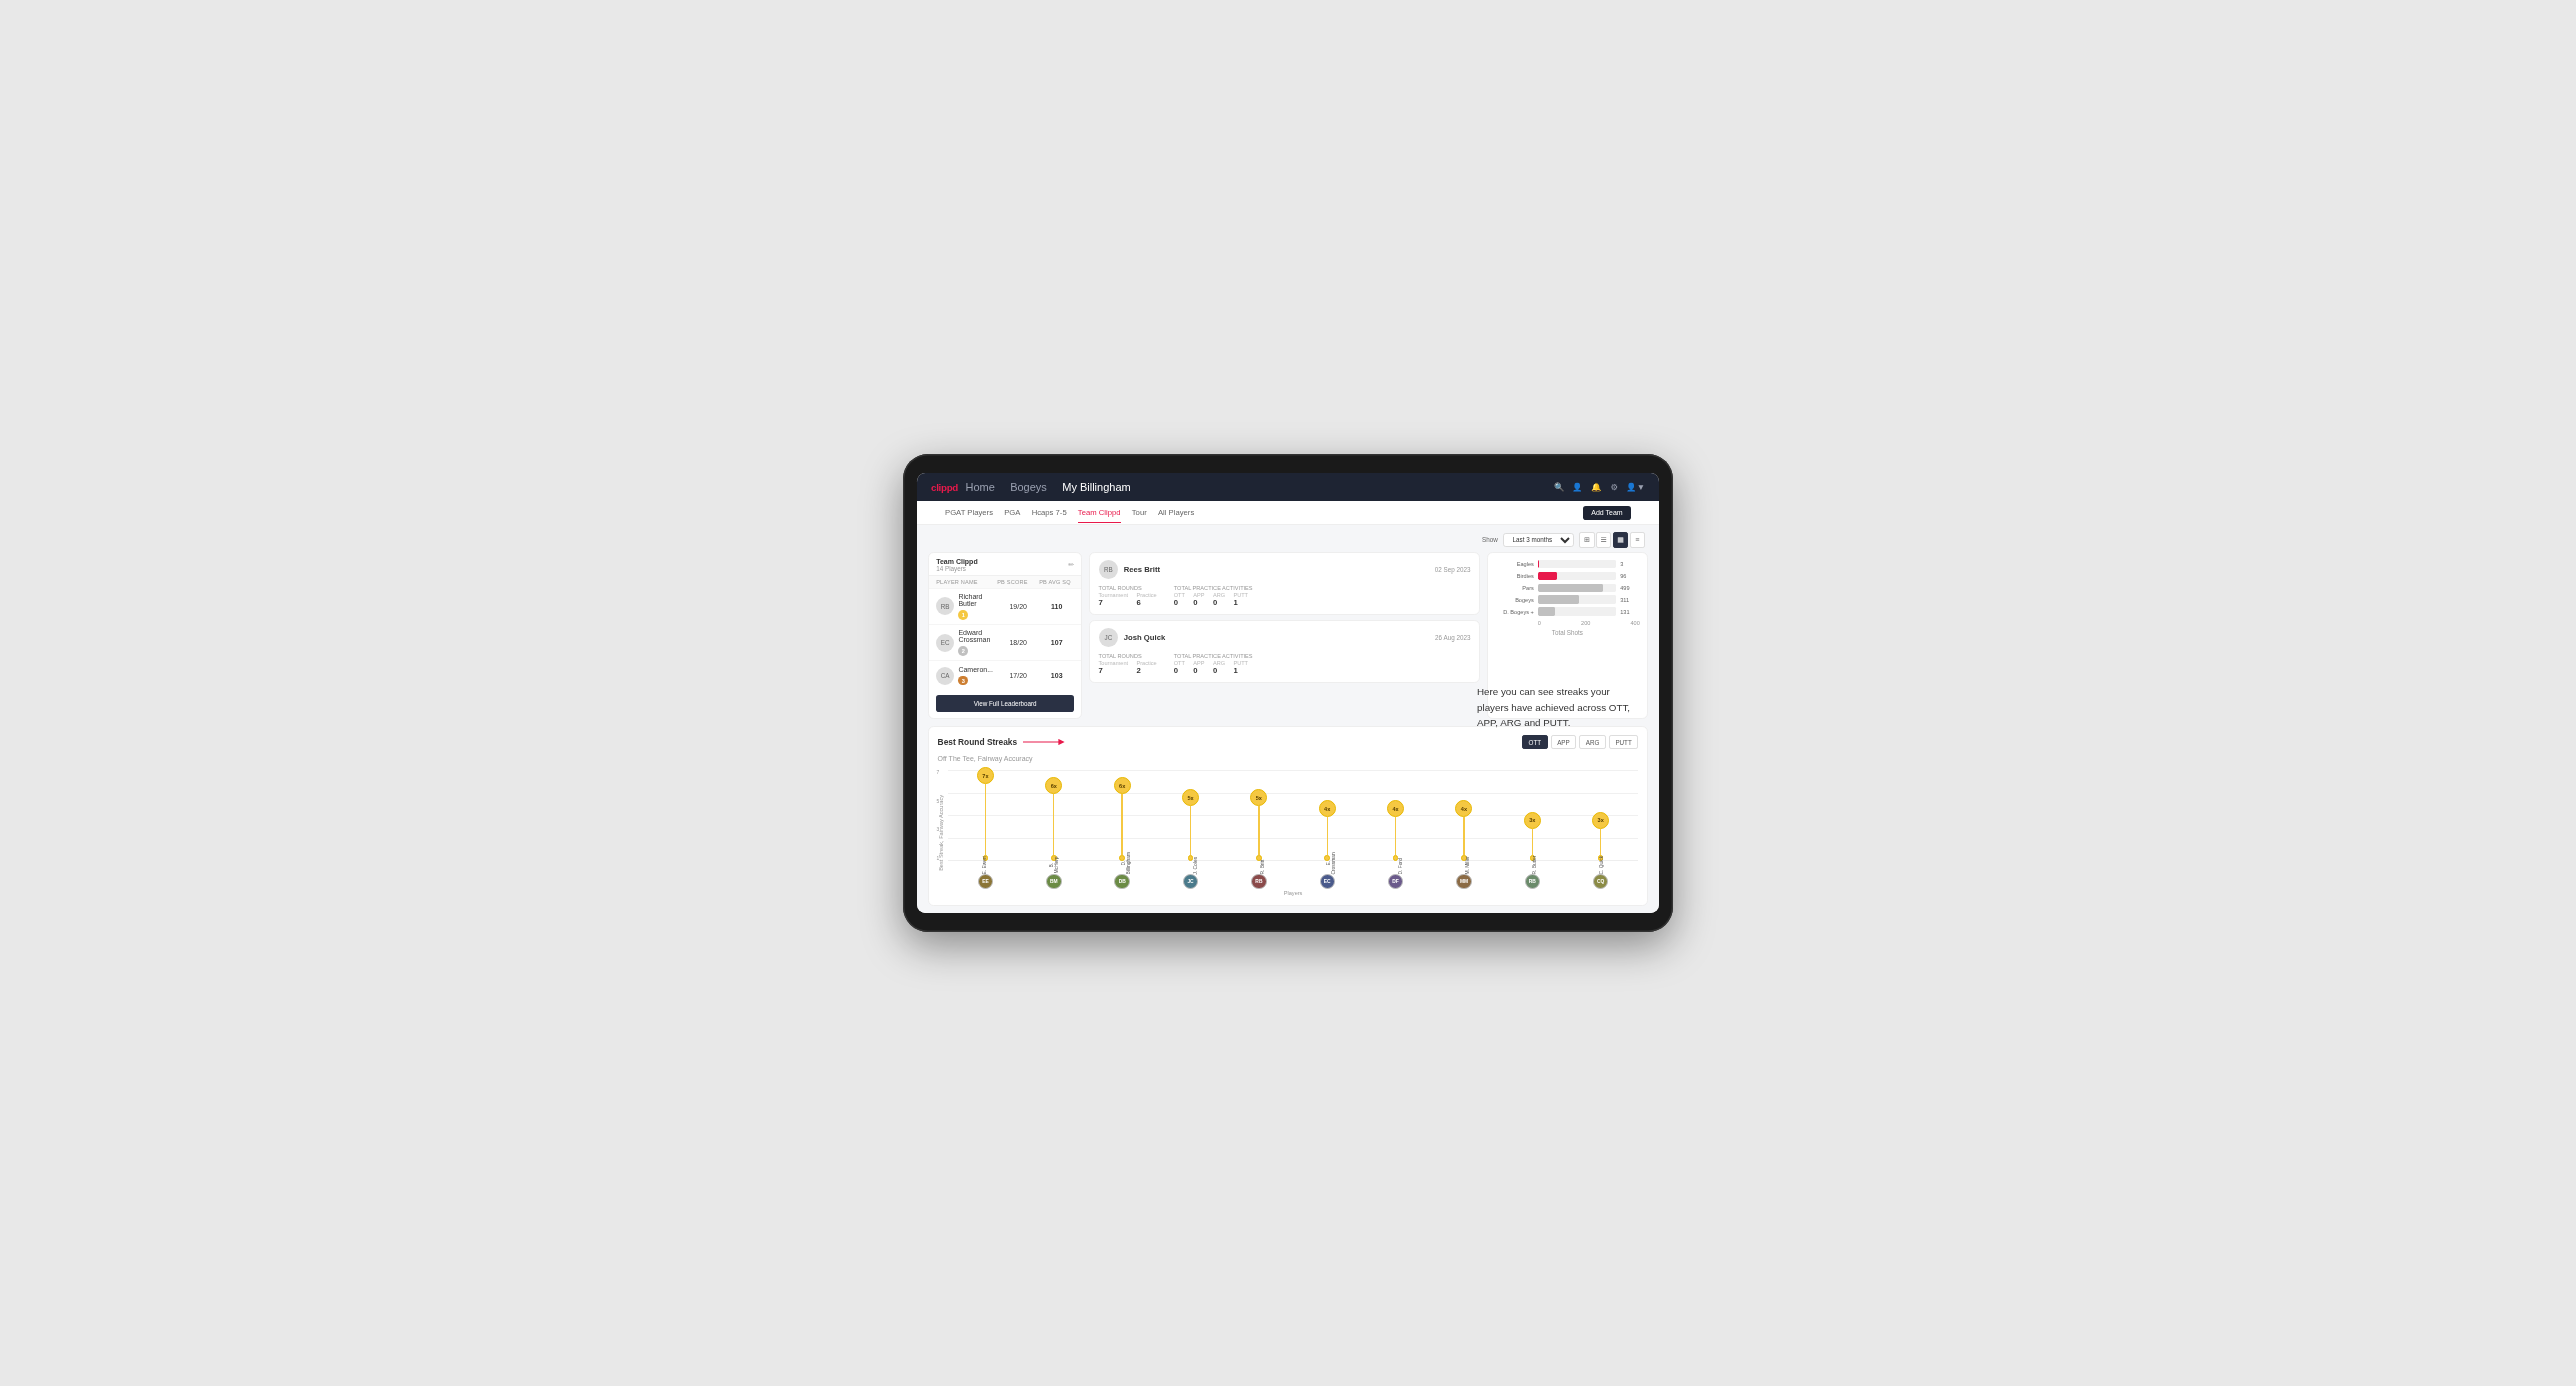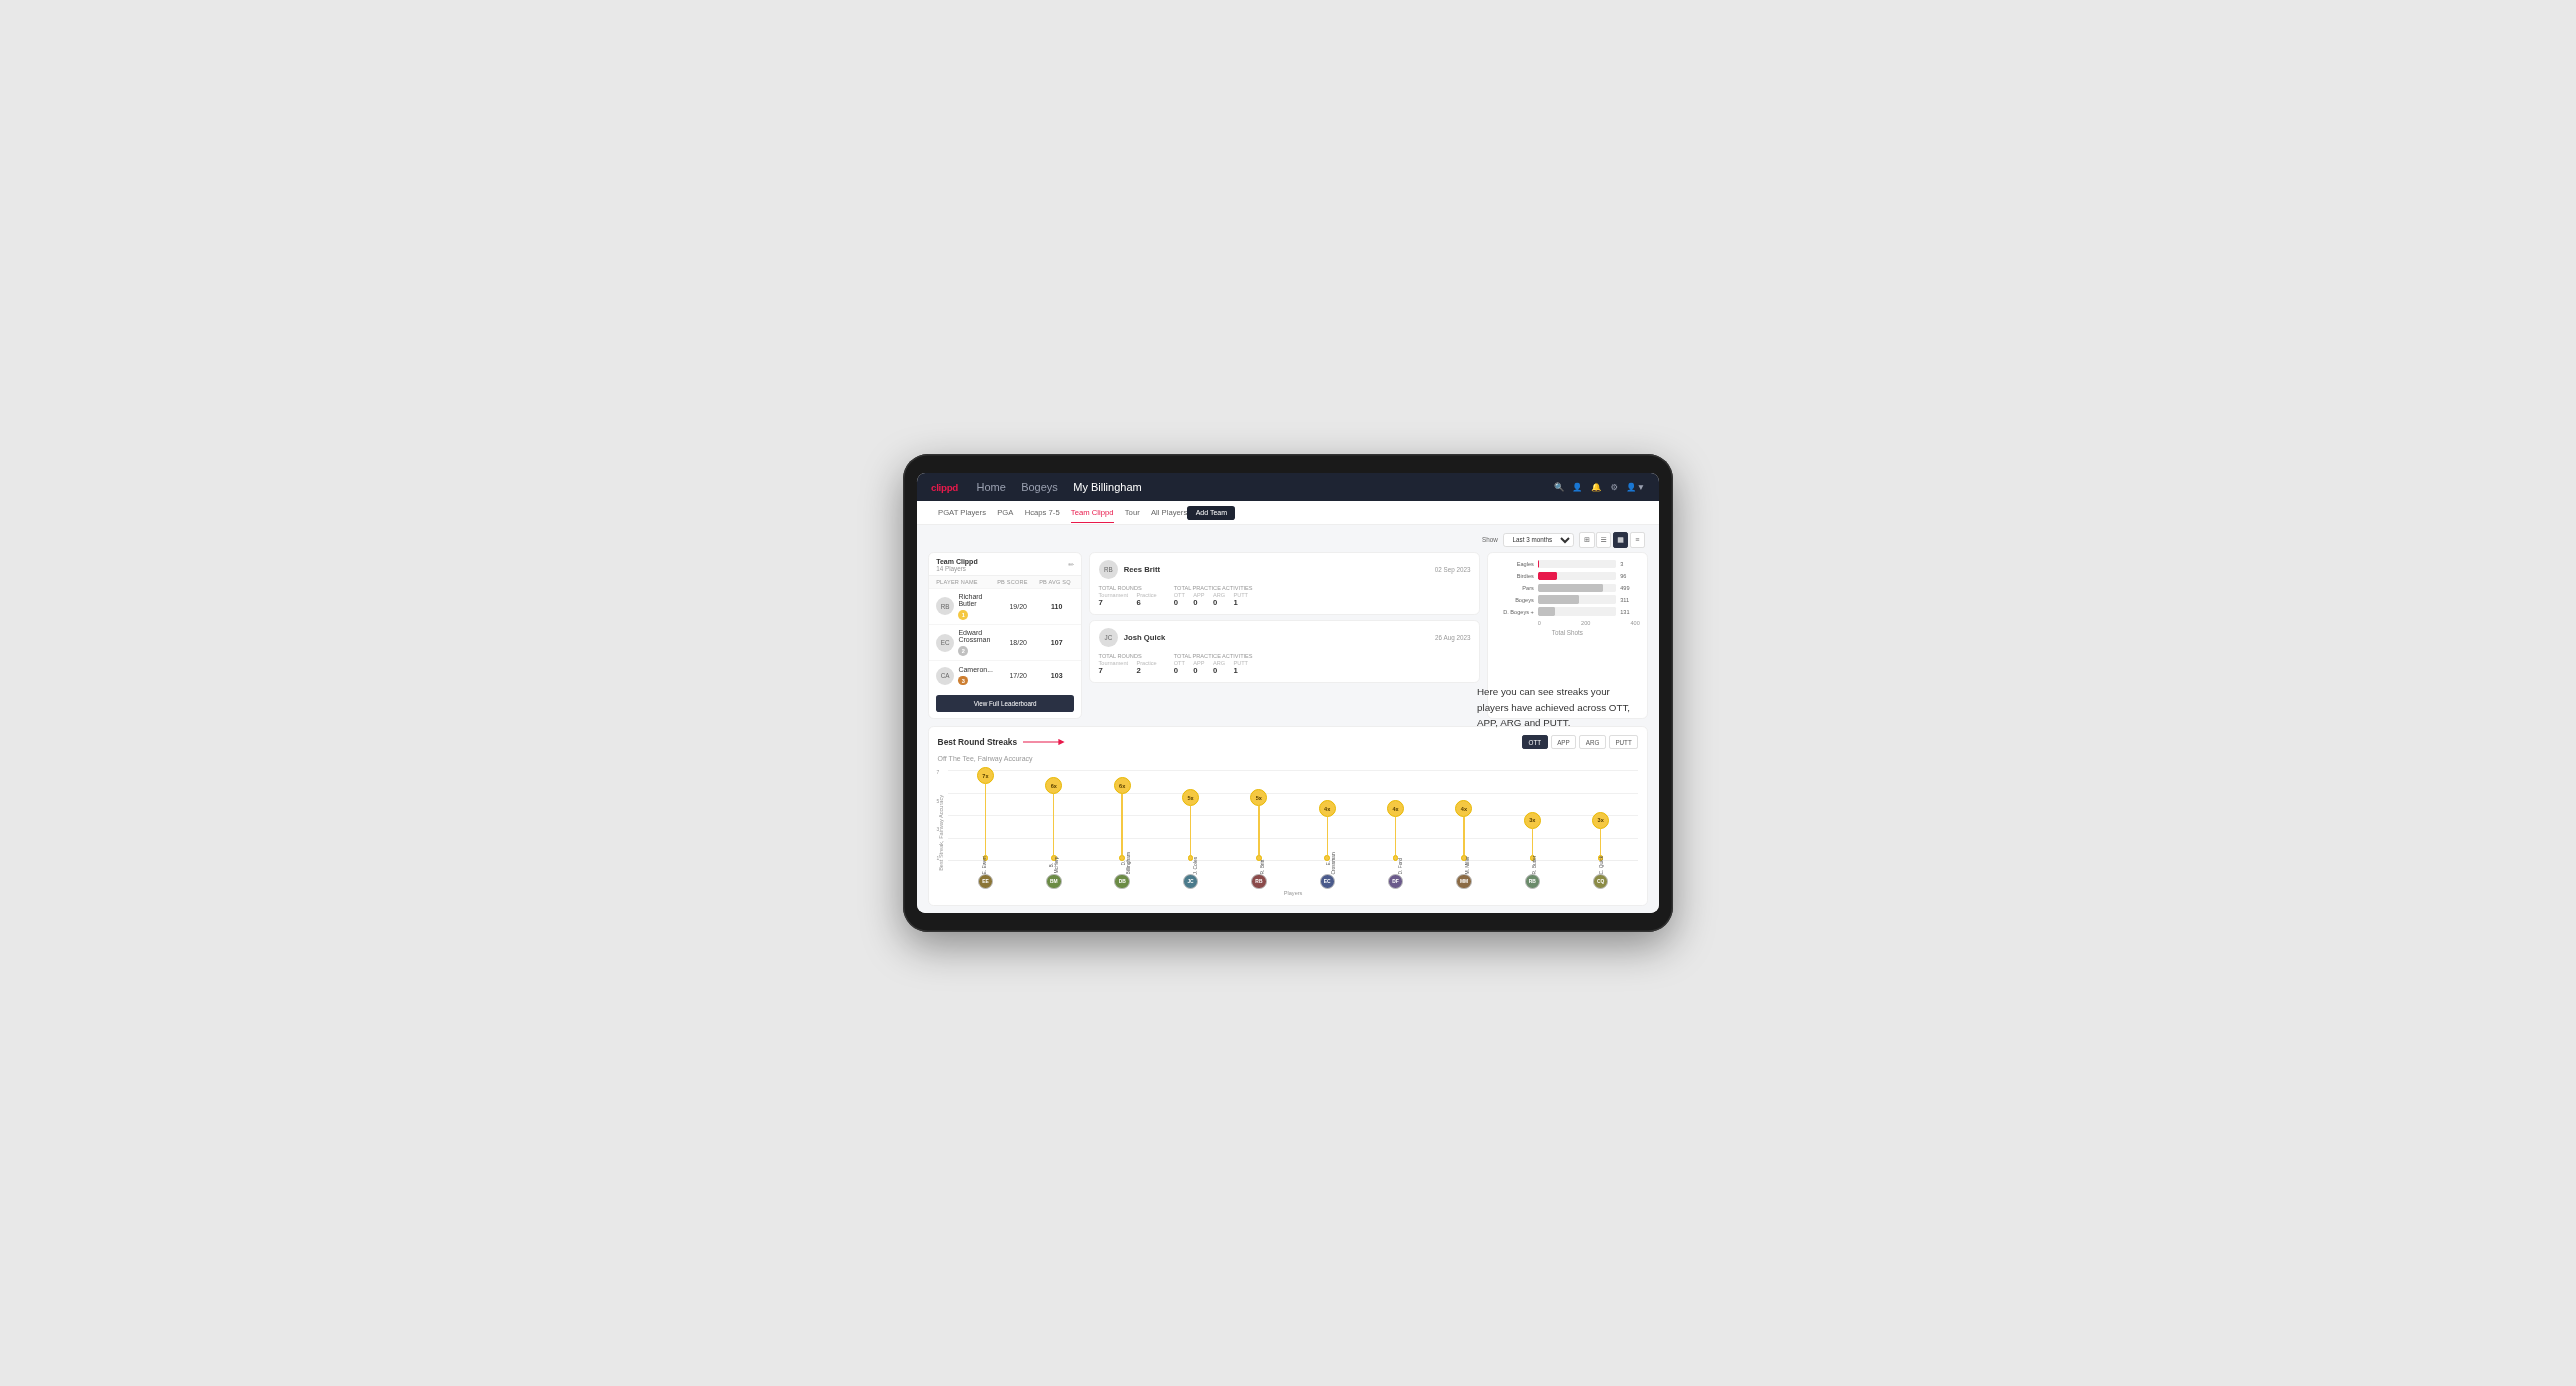--- a/index.html
+++ b/index.html
@@ -30,21 +30,21 @@
       background: #1e2433;
       display: flex;
       align-items: center;
       padding: 0 14px;
       height: 28px;
     }
     .nav-logo {
       color: #e8194b;
       font-weight: 700;
       font-size: 9.8px;
-      margin-right: 17px;
+      margin-right: 6px;
       letter-spacing: -0.3px;
     }
     .nav-links {
       display: flex;
       gap: 12.6px;
       flex: 1;
     }
     .nav-link {
       color: #9aa0b0;
       font-size: 11px;
@@ -63,23 +63,23 @@
       color: #9aa0b0;
       font-size: 8.4px;
       cursor: pointer;
     }
     
     .sub-nav {
       background: #fff;
       border-bottom: 0.7px solid #eee;
       display: flex;
       align-items: center;
-      padding: 0 21px;
+      padding: 0 28px;
       height: 24px;
-      justify-content: flex-start;
+      justify-content: space-between;
     }
     .sub-nav-links {
       display: flex;
       gap: 11.2px;
     }
     .sub-nav-link {
       font-size: 7.7px;
       color: #666;
       cursor: pointer;
       padding: 5.6px 0;

